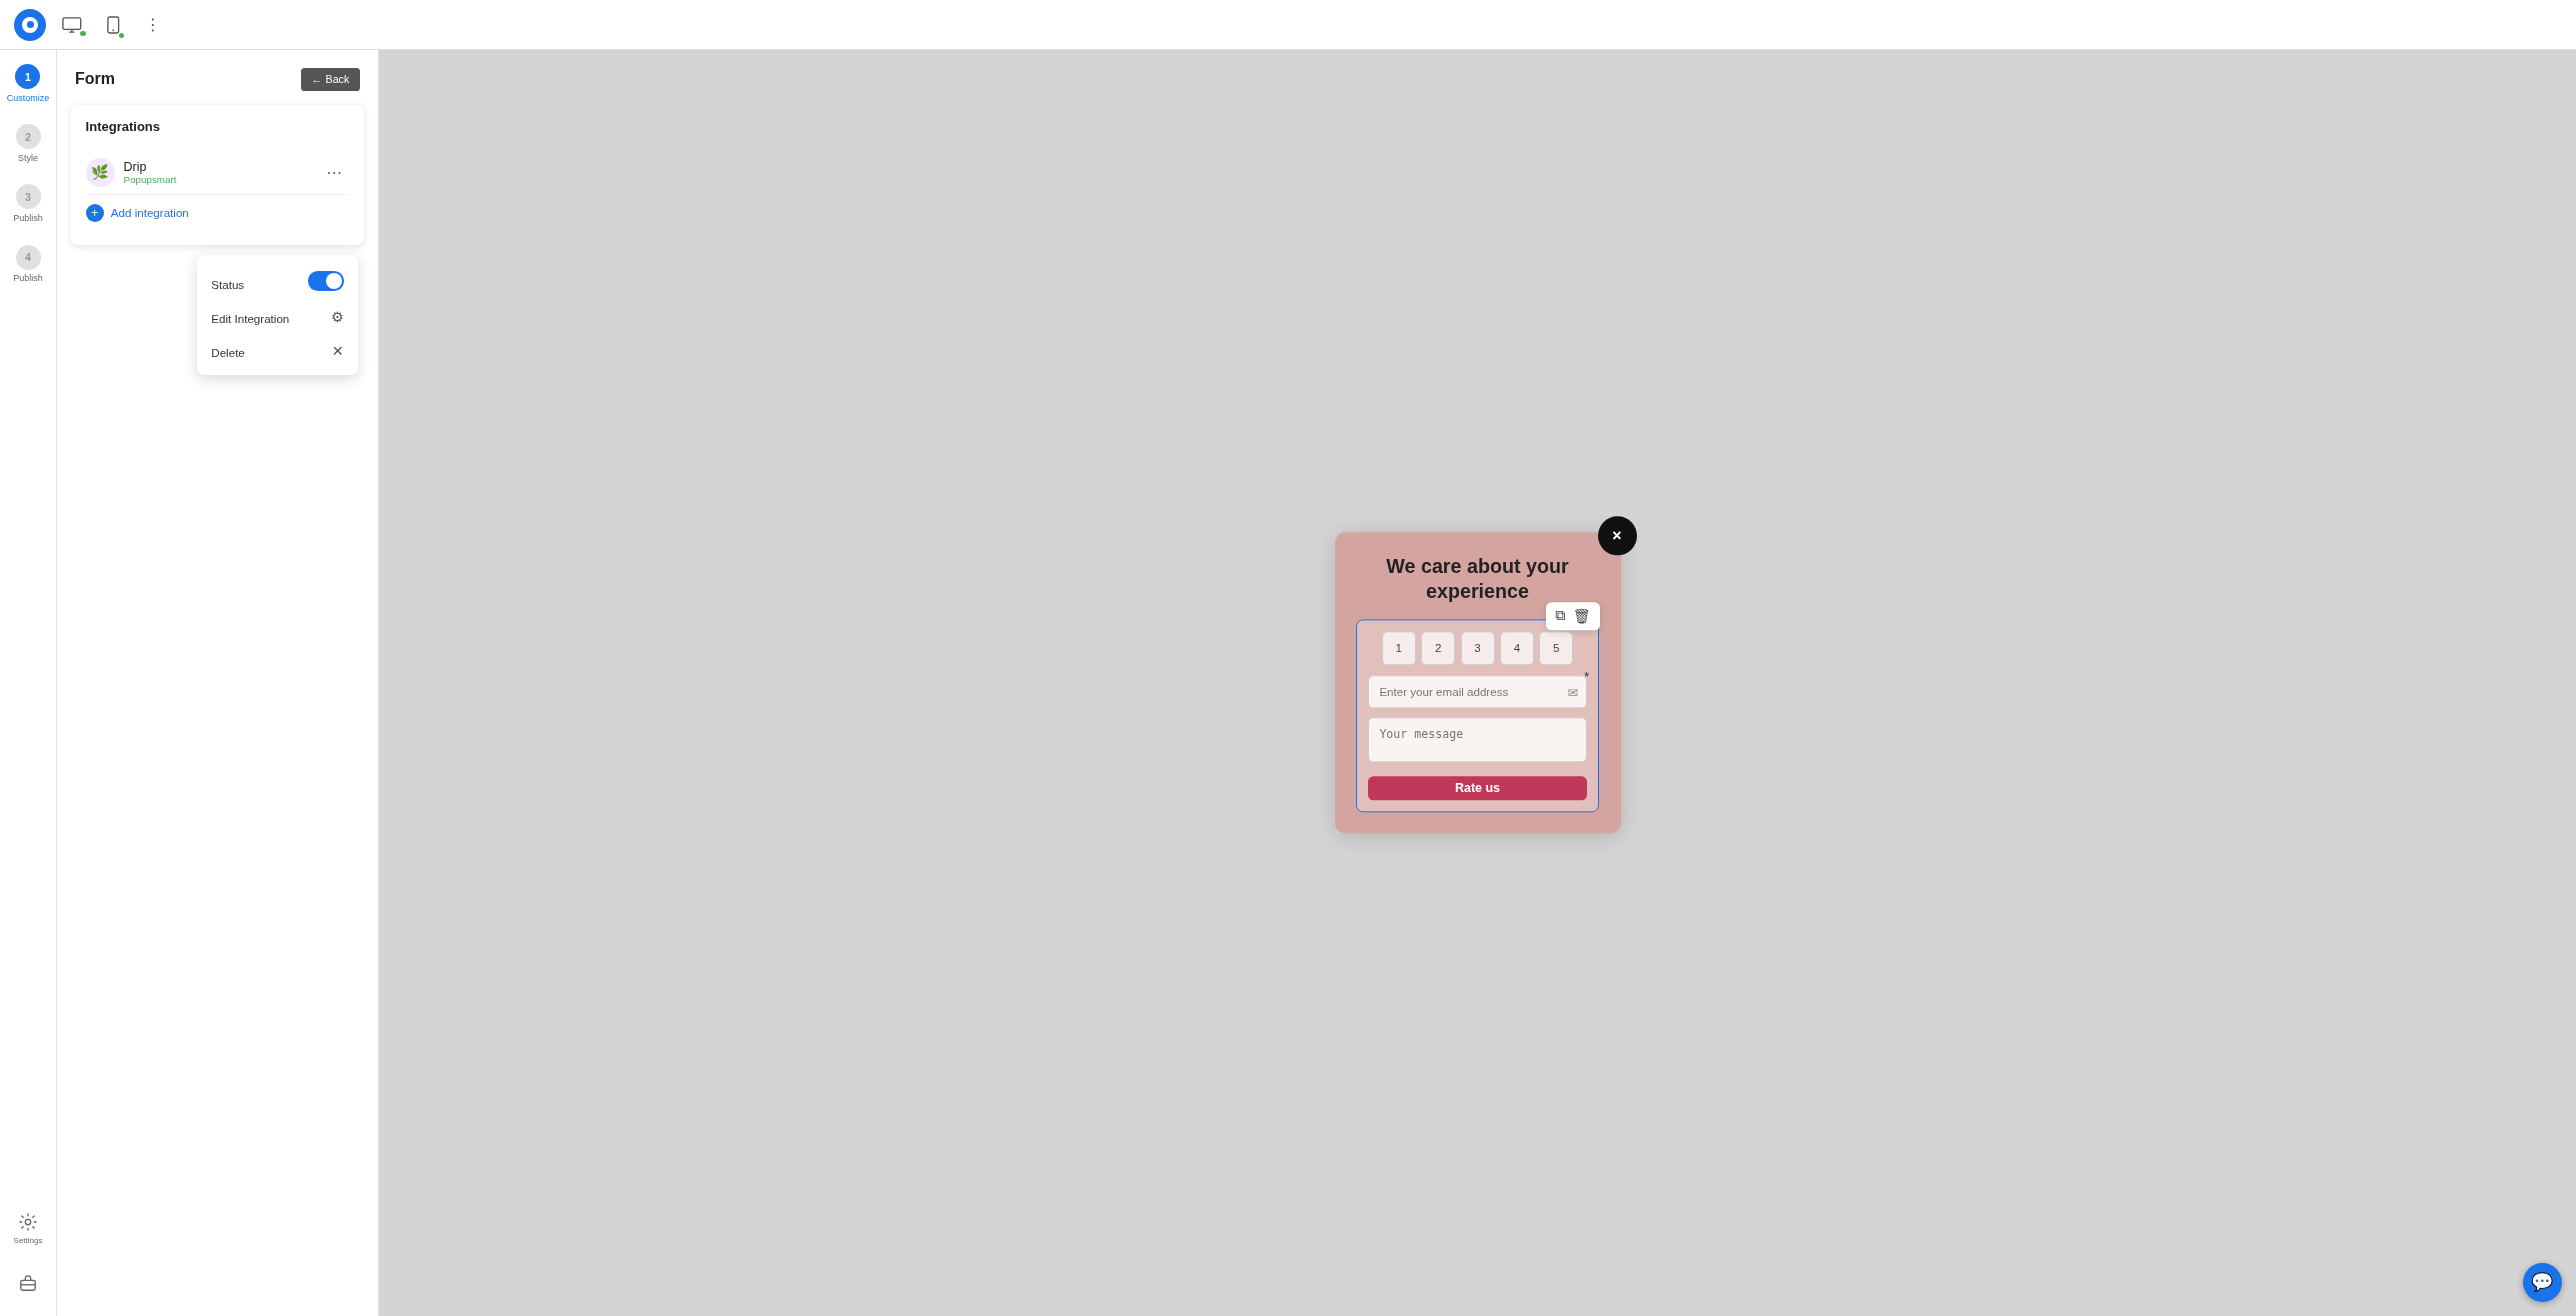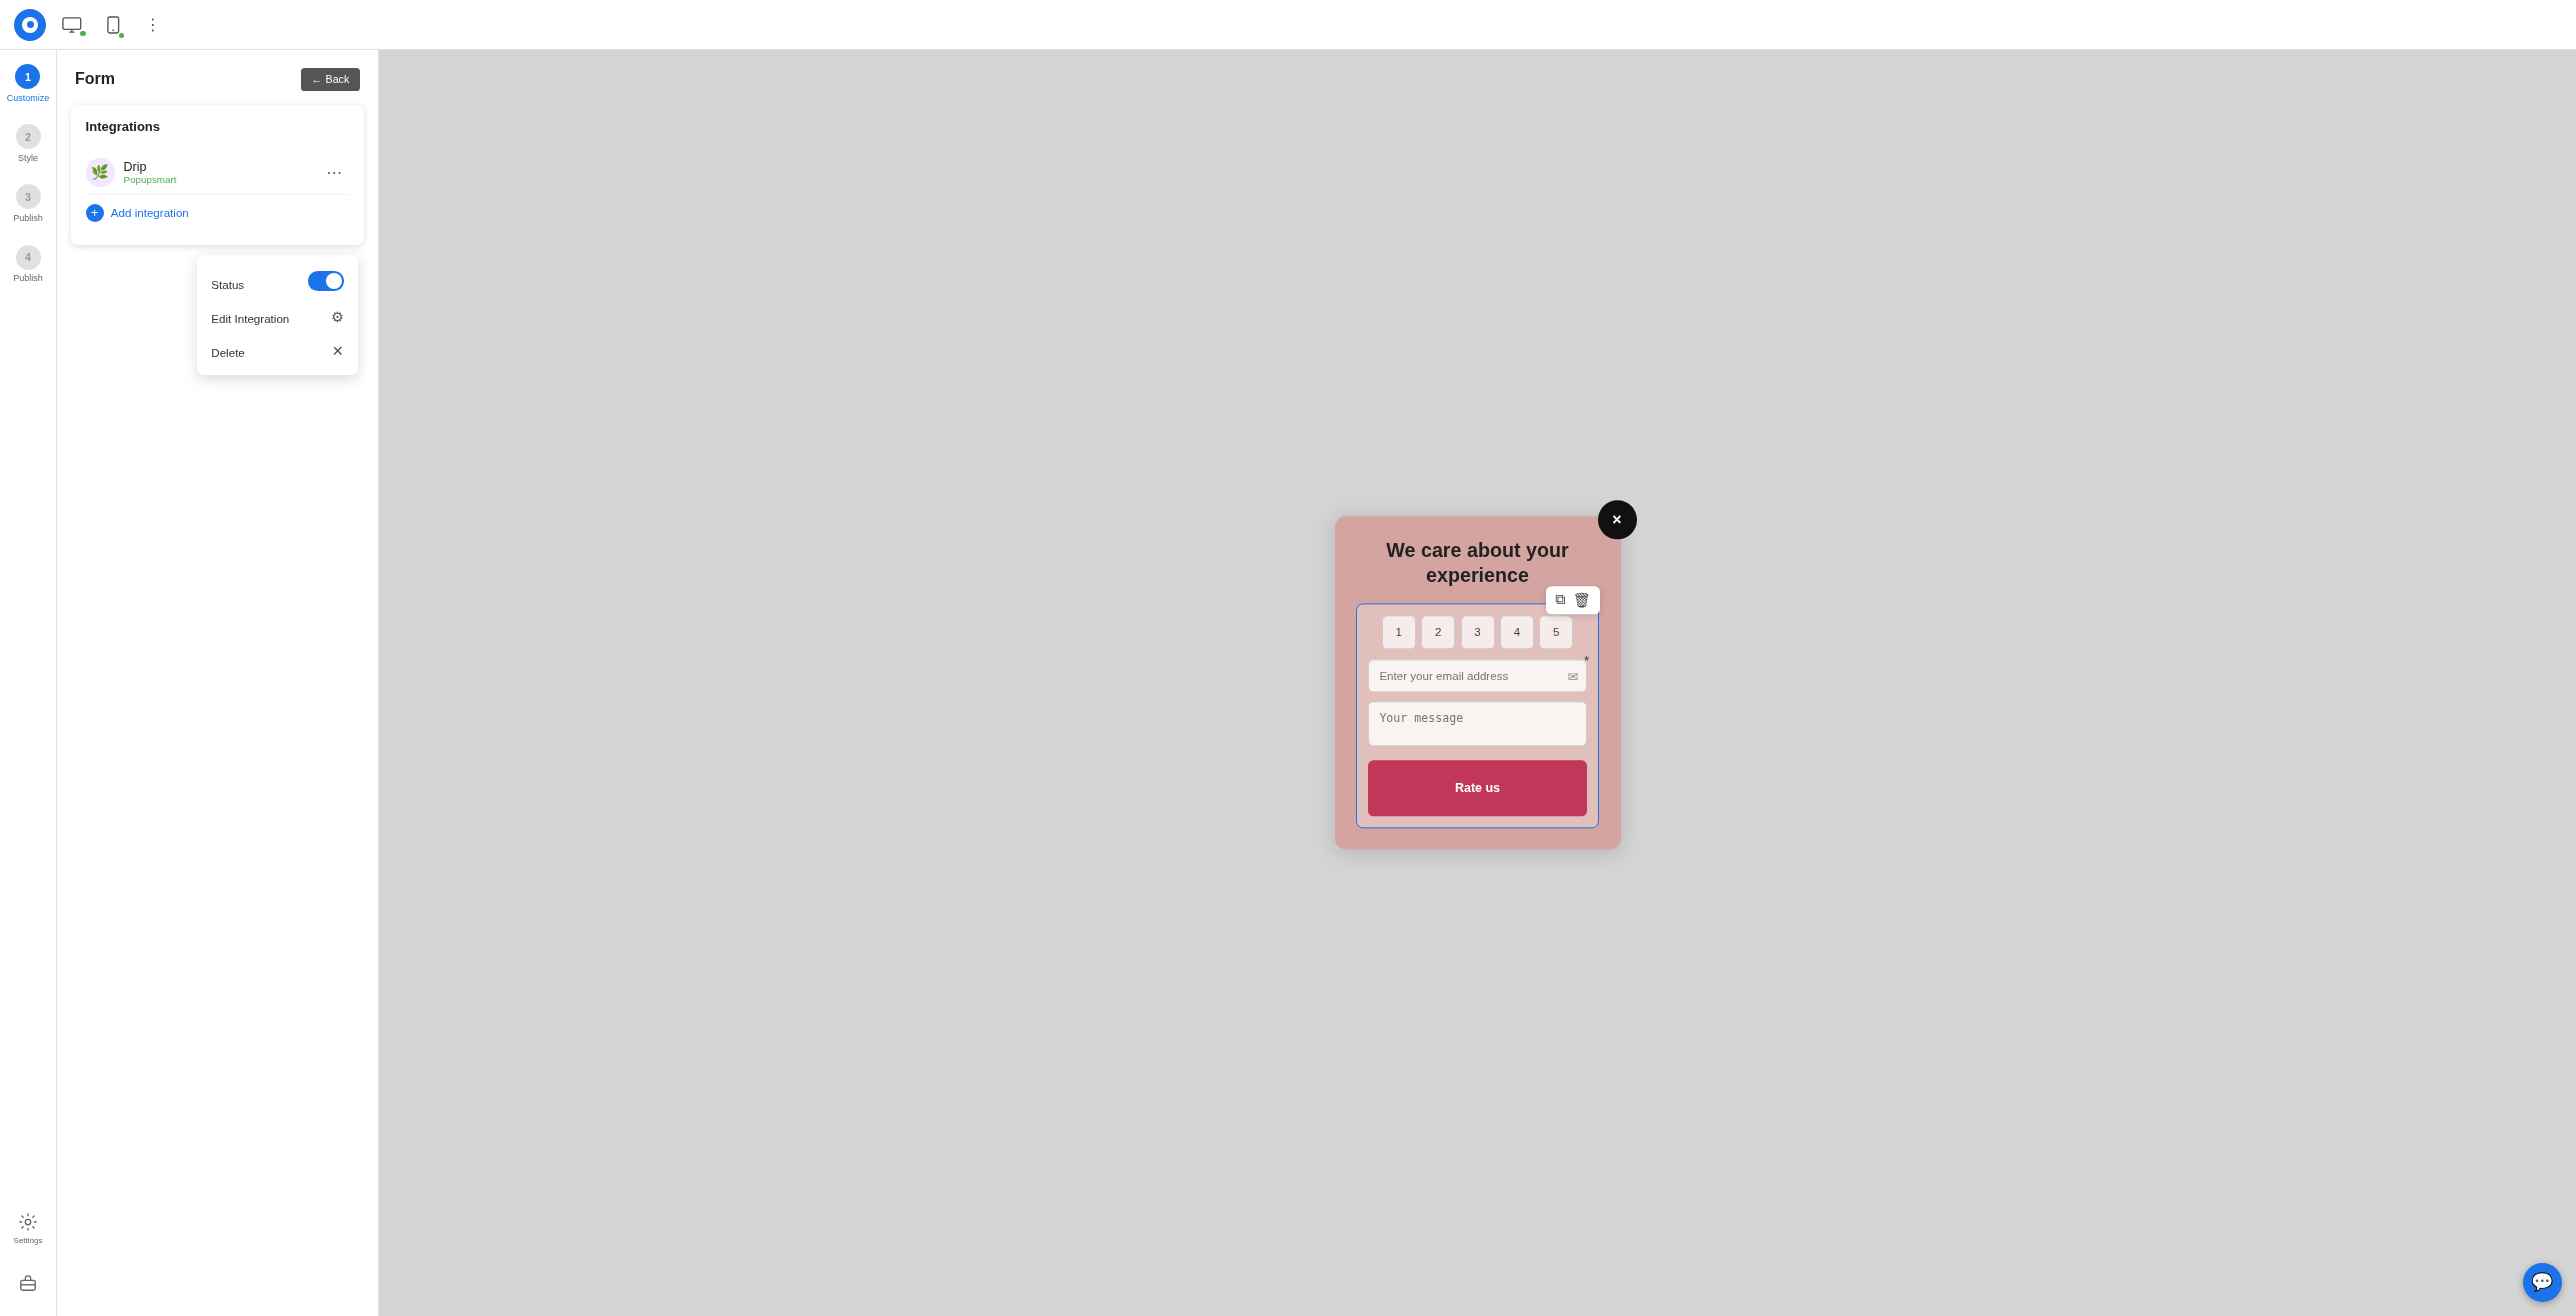--- a/index.html
+++ b/index.html
@@ -180,21 +180,21 @@
       color: #888;
     }
     .email-icon { position: absolute; right: 9px; top: 50%; transform: translateY(-50%); font-size: 12.5px; color: #888; }
     .required-star { position: absolute; top: -5.4px; right: -1.8px; color: #333; font-size: 12.5px; }
     .message-input {
       width: 100%; padding: 9px 10.7px; border: 0.9px solid #ccc;
       border-radius: 5.4px; font-size: 11.6px; background: rgba(255,255,255,0.8);
       color: #888; margin-bottom: 10.7px; height: 45px; resize: none;
     }
     .rate-btn {
-      display: block; width: 100%; padding: 21px; background: #c0375a;
+      display: block; width: 100%; padding: 5px; background: #c0375a;
       color: white; border: none; border-radius: 5.4px; font-size: 12.5px;
       font-weight: 600; cursor: pointer; text-align: center;
     }
 
     
     .chat-btn {
       position: fixed; bottom: 14.3px; right: 14.3px;
       width: 39px; height: 39px; background: #1a73e8; border-radius: 50%;
       display: flex; align-items: center; justify-content: center;
       color: white; font-size: 18px; cursor: pointer; box-shadow: 0 1.8px 7.2px rgba(0,0,0,0.3);

